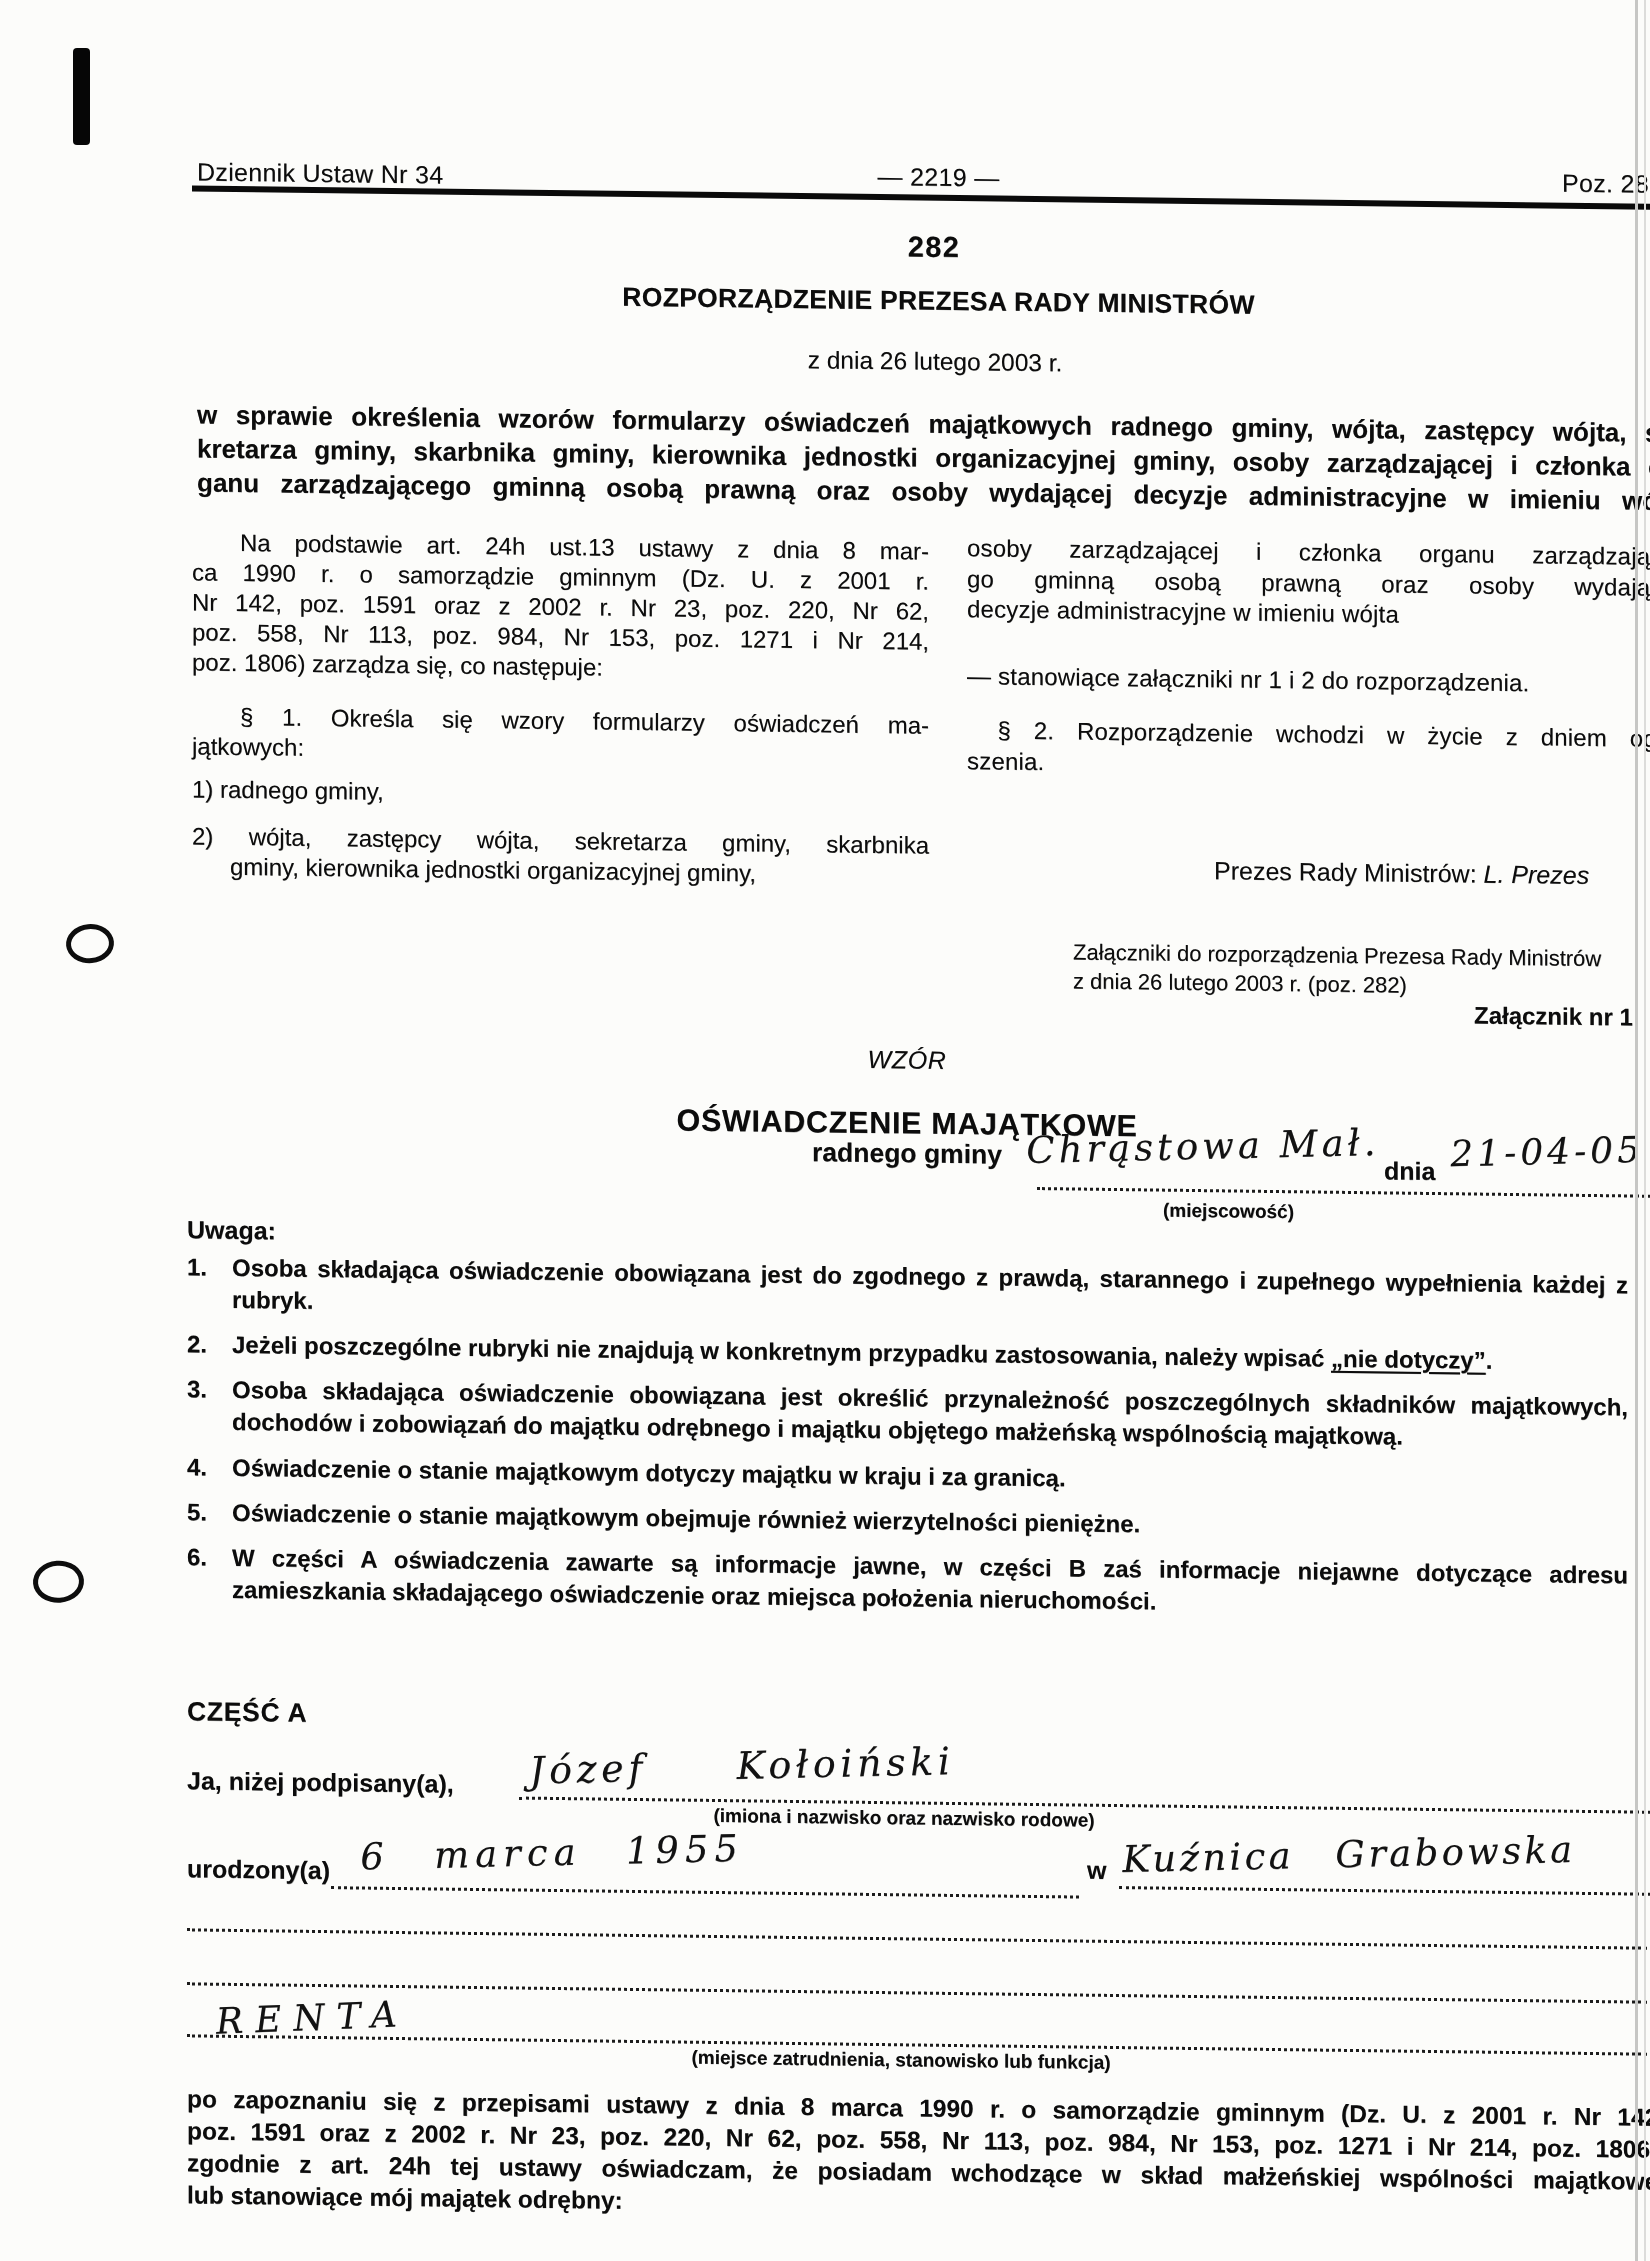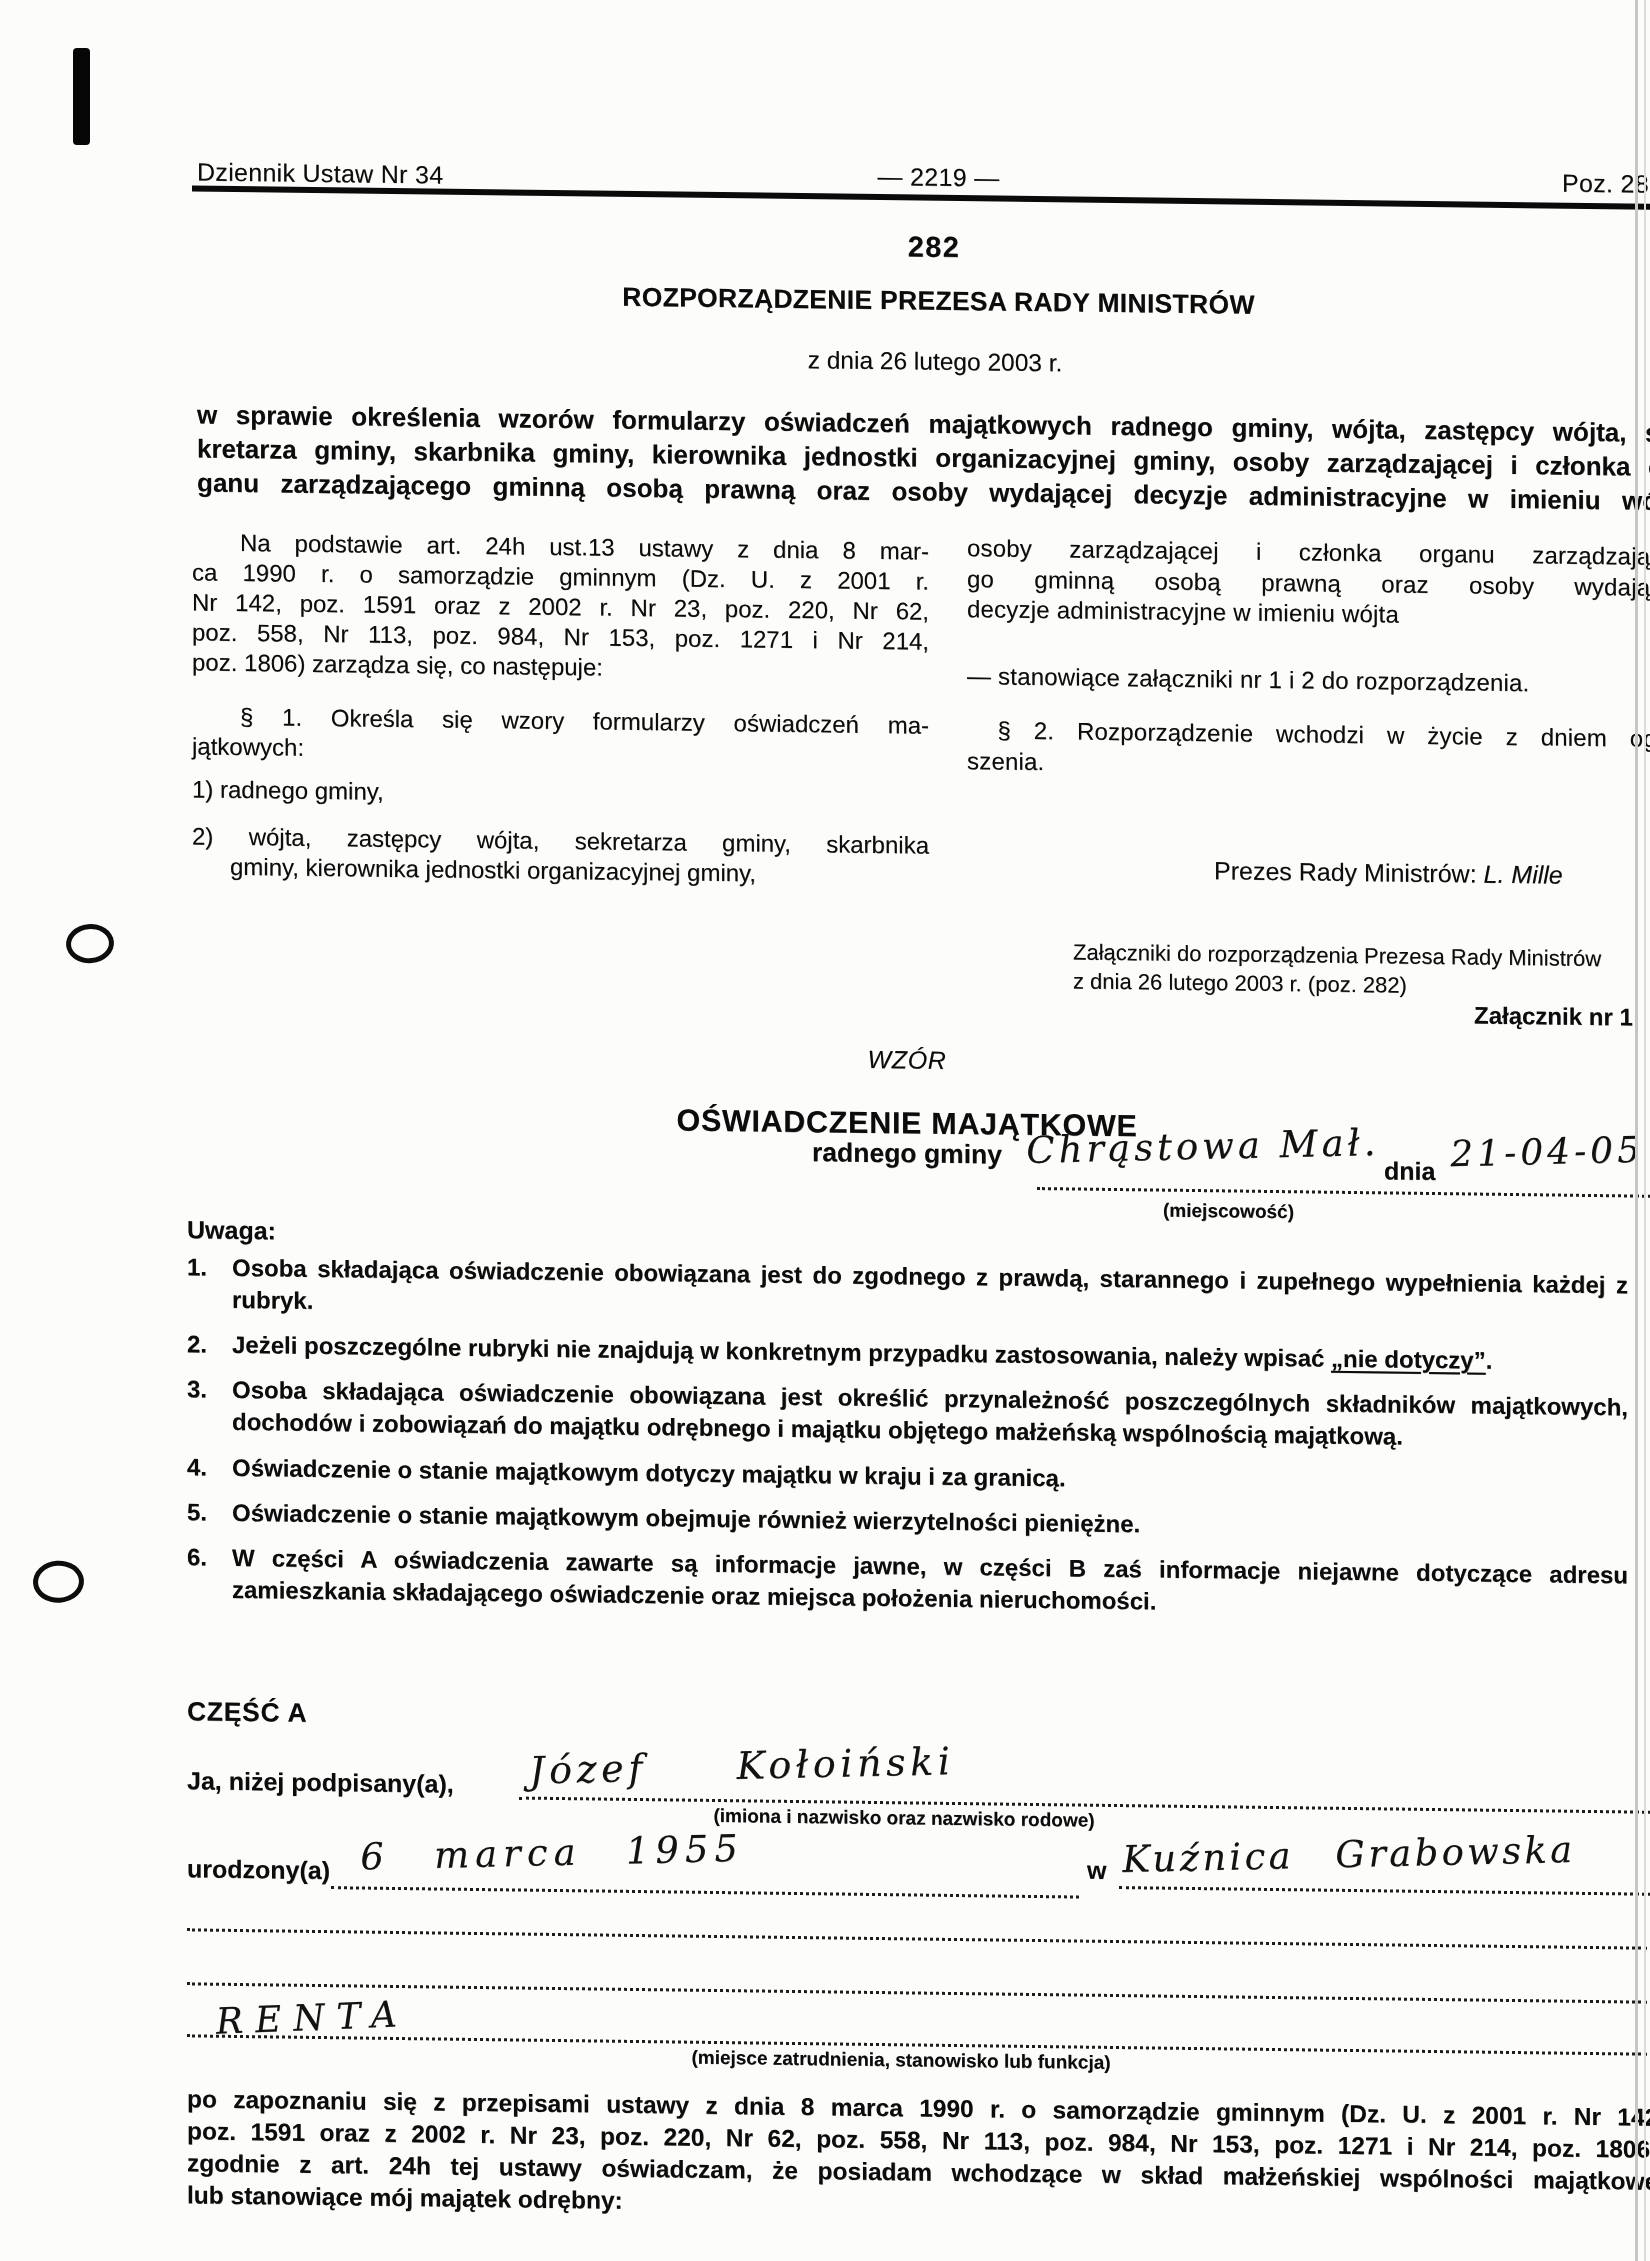--- a/index.html
+++ b/index.html
@@ -109,21 +109,21 @@
         <div class="jl">osoby zarządzającej i członka organu zarządzające</div>
         <div class="jl">go gminną osobą prawną oraz osoby wydające</div>
         <div>decyzje administracyjne w imieniu wójta</div>
         <div class="mt54 hang">— stanowiące załączniki nr 1 i 2 do rozporządzenia.</div>
         <div class="jl mt36" style="text-indent:30.5px;">§ 2. Rozporządzenie wchodzi w życie z dniem  ogło</div>
         <div>szenia.</div>
       </div>
     </div>
 
     <div class="abs nw" style="left:1214px;top:841px;font-size:25px;">
-      <span>Prezes Rady Ministrów: </span><span class="i">L. Mille</span>
+      <span>Prezes Rady Ministrów: </span><span class="i">L. Prezes</span>
     </div>
 
     <div class="abs attnote nw" style="left:1073px;top:924px;">
       <div>Załączniki do rozporządzenia Prezesa Rady Ministrów</div>
       <div>z dnia 26 lutego 2003 r. (poz. 282)</div>
     </div>
     <div class="abs attlabel nw" style="left:1474px;top:983px;">Załącznik nr 1</div>
 
     <div class="abs wzor ctr" style="left:185px;top:1034px;width:1444px;">WZÓR</div>
     <div class="abs ftitle ctr" style="left:185px;top:1094px;width:1444px;">OŚWIADCZENIE MAJĄTKOWE</div>

